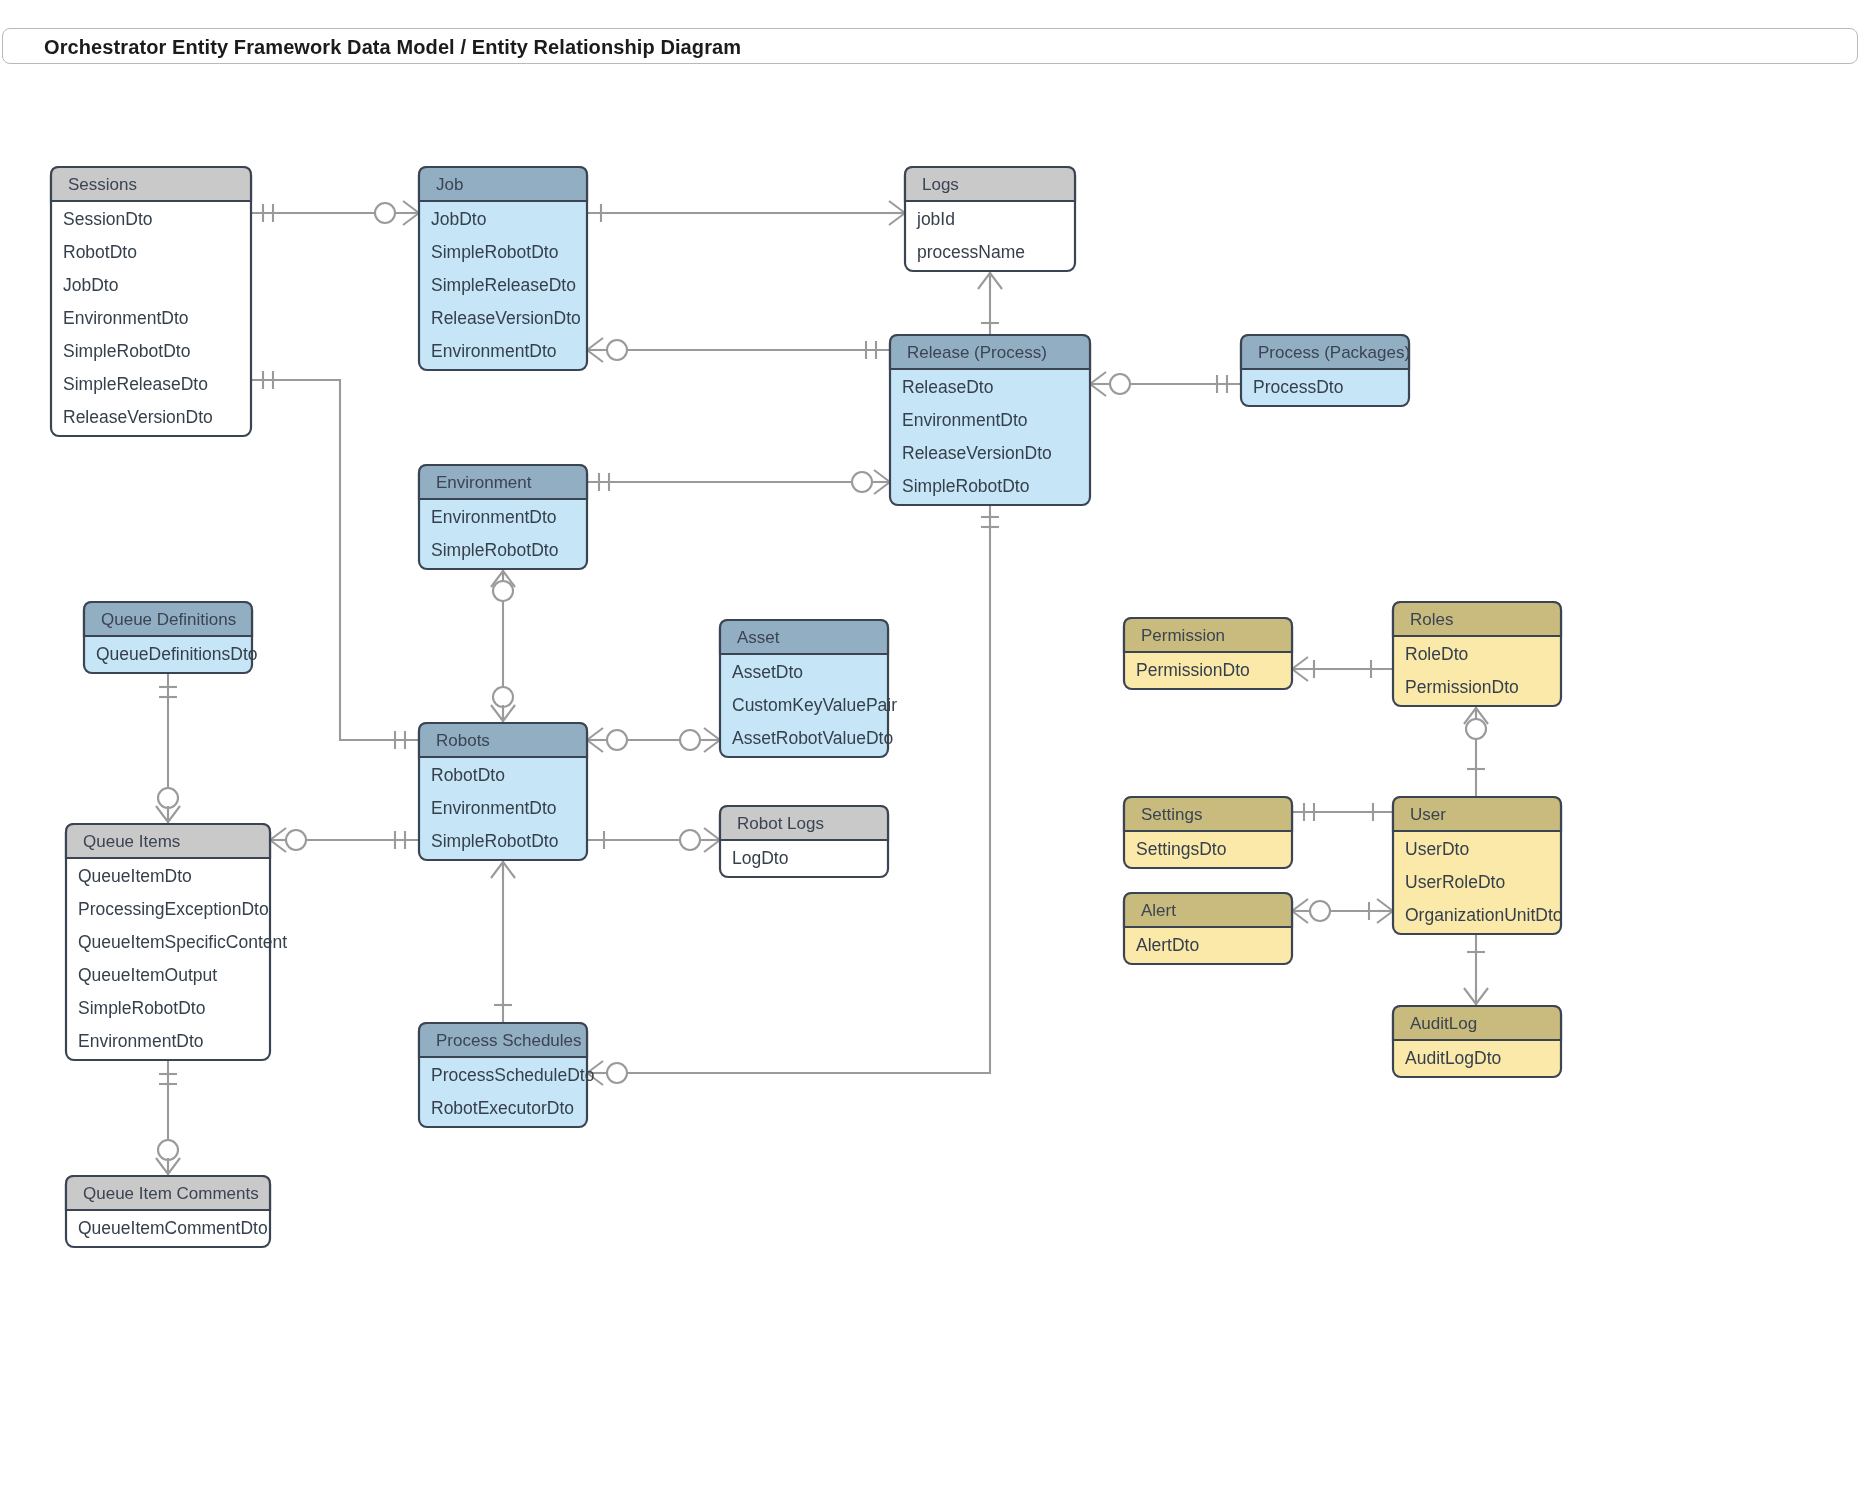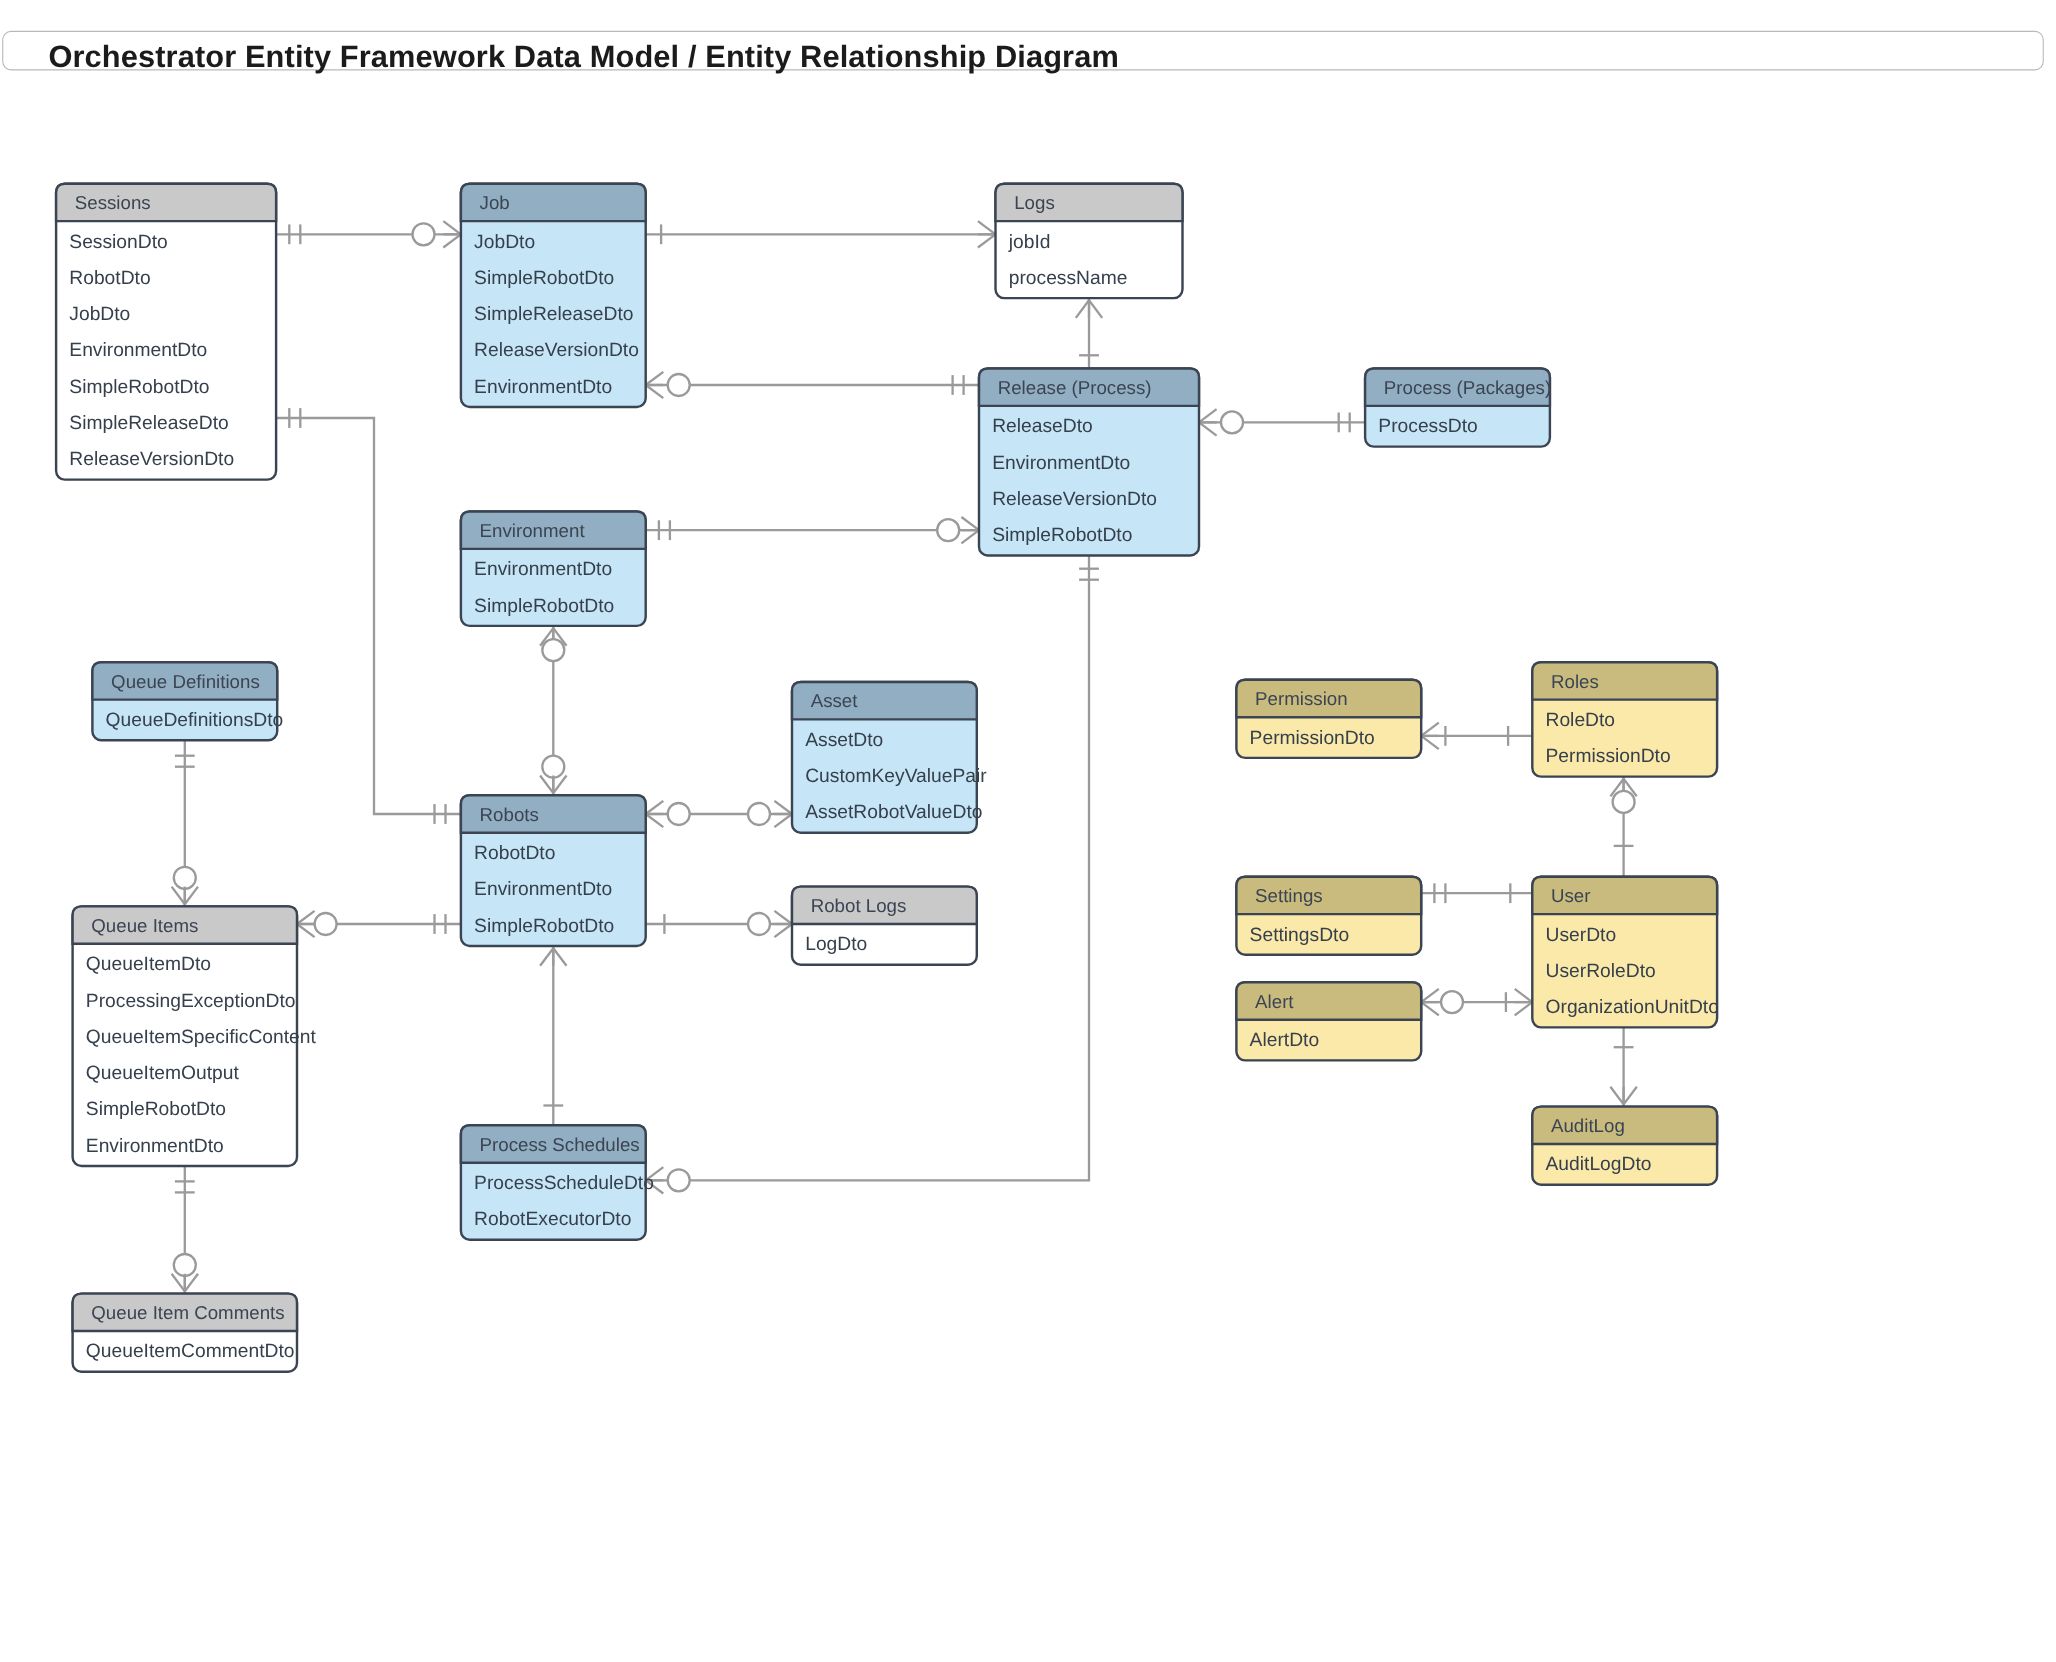--- a/index.html
+++ b/index.html
@@ -26,21 +26,21 @@
     height: 36px;
     border: 1px solid #b9b9b9;
     border-radius: 8px;
     box-sizing: border-box;
     background: #ffffff;
   }
   .title-text {
     position: absolute;
     left: 44px;
     top: 36px;
-    font-size: 28px;
+    font-size: 20px;
     font-weight: bold;
     color: #1b1b1b;
     letter-spacing: 0.1px;
     white-space: nowrap;
   }
   svg.canvas {
     position: absolute;
     left: 0;
     top: 0;
     width: 1869px;

